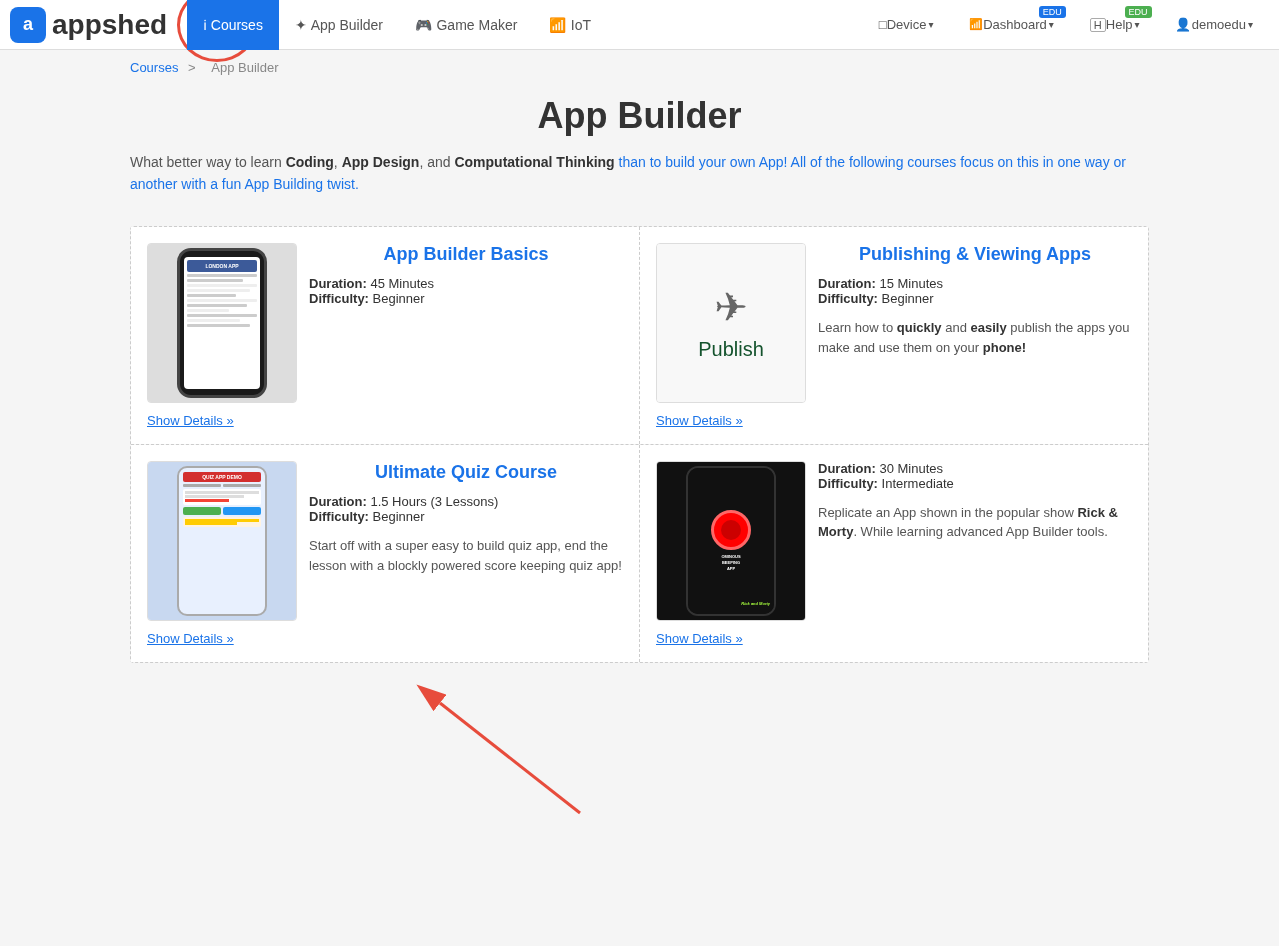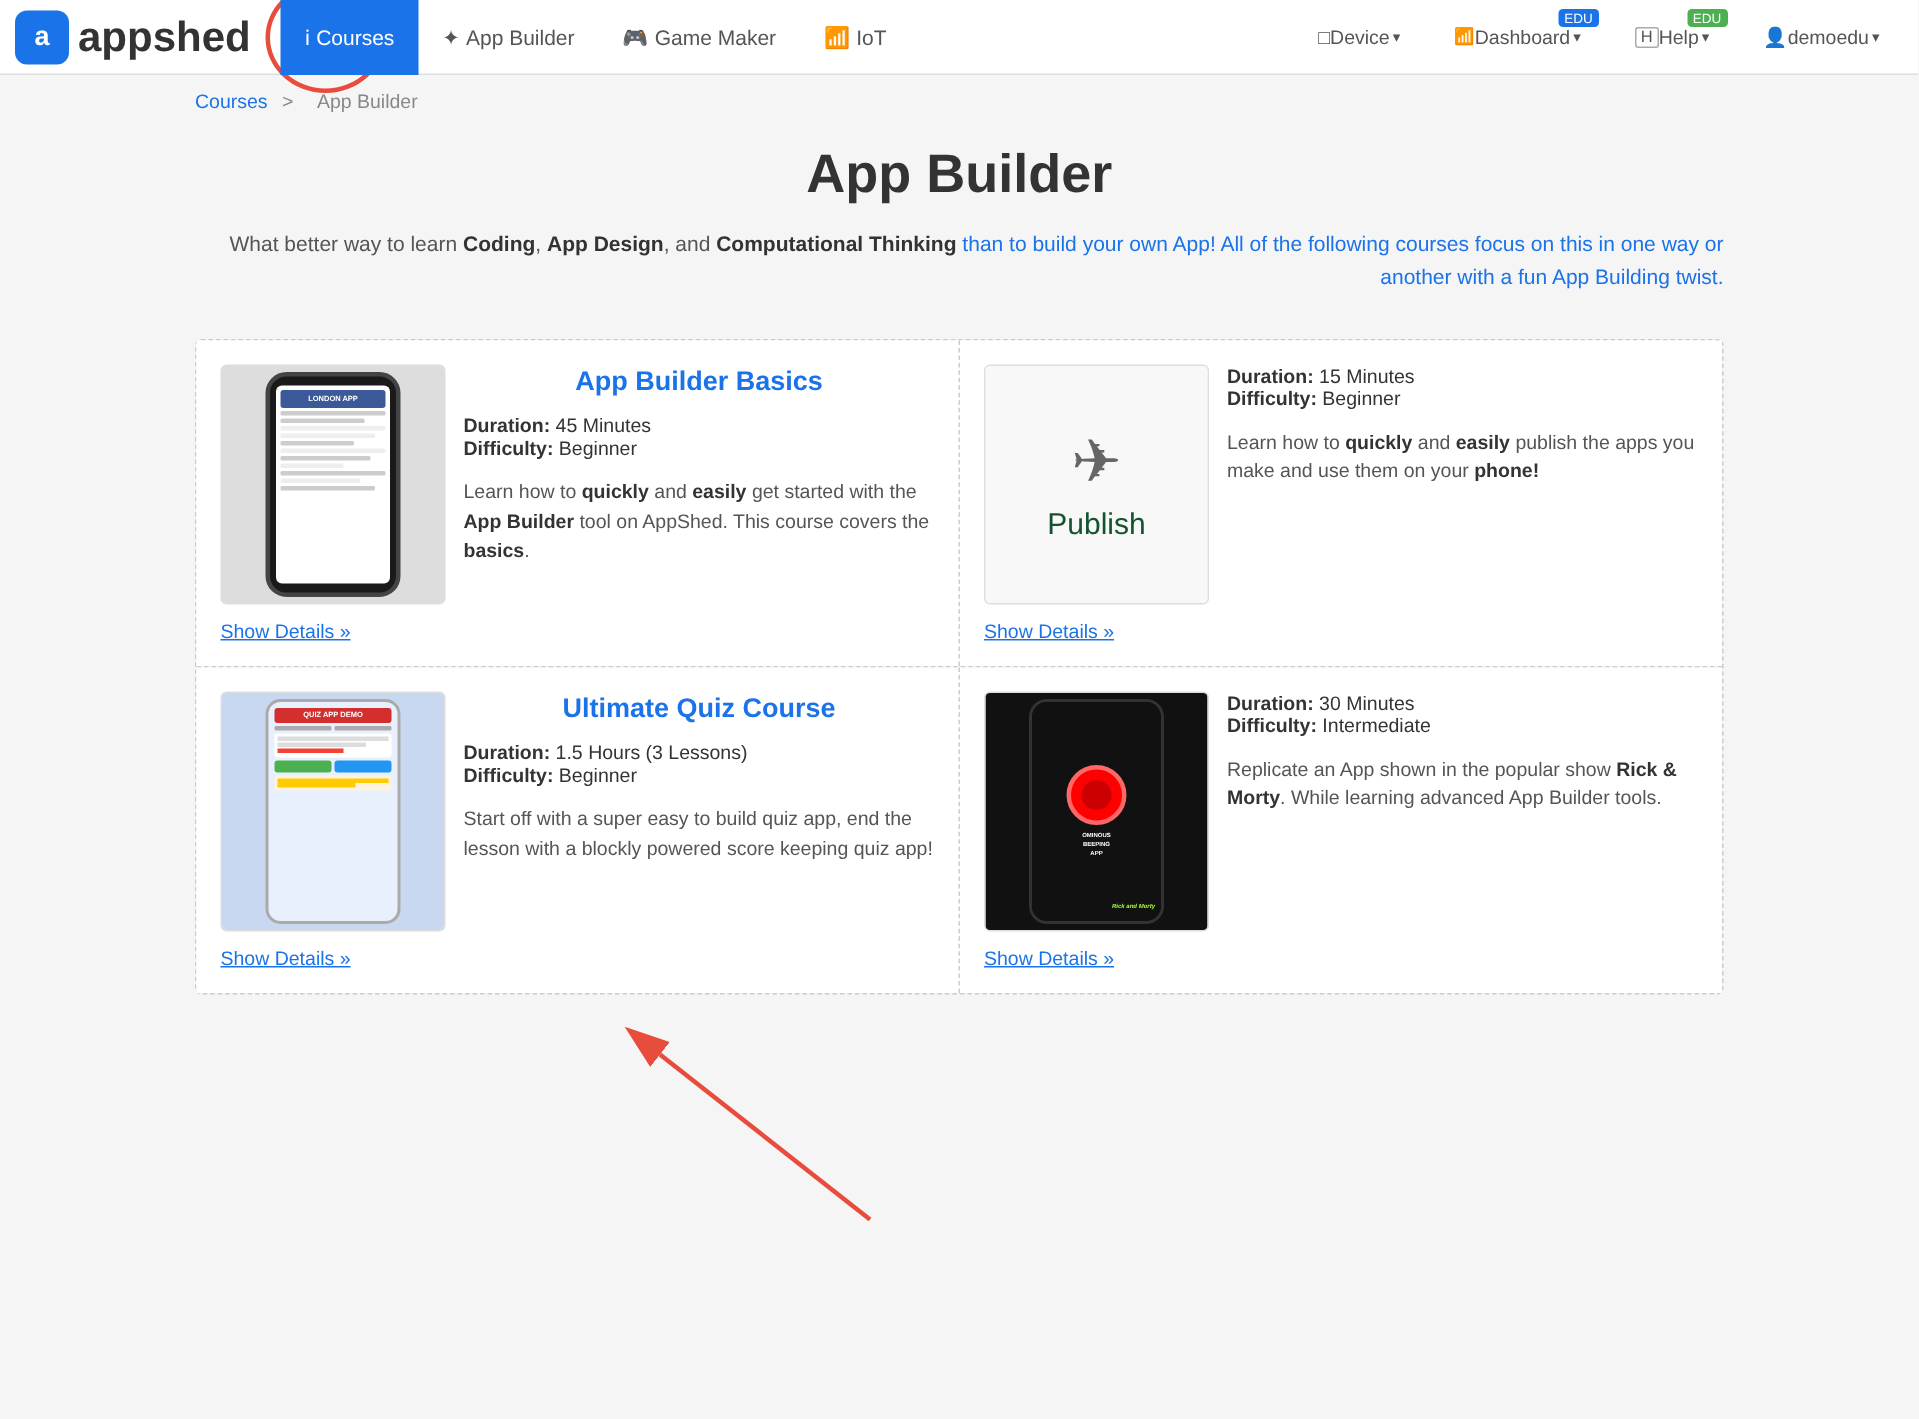--- a/index.html
+++ b/index.html
@@ -87,21 +87,21 @@
     
     .content { padding: 10px 130px 40px; background: #f5f5f5; }
     .page-title {
       text-align: center;
       font-size: 36px;
       font-weight: bold;
       color: #333;
       margin-bottom: 14px;
     }
     .page-desc {
-      text-align: right;
+      text-align: left;
       font-size: 14px;
       line-height: 1.6;
       color: #555;
       margin-bottom: 30px;
     }
     .page-desc strong { color: #333; font-weight: bold; }
 
     
     .courses-section {
       border: 1px dashed #ccc;
@@ -302,40 +302,40 @@
           </div>
 
           <div class="course-info">
             <div class="course-title">
               <span>App Builder Basics</span>
             </div>
             <div class="course-meta">
               <div><span class="label">Duration:</span> <span>45 Minutes</span></div>
               <div><span class="label">Difficulty:</span> <span>Beginner</span></div>
             </div>
-            <div class="course-desc">
-              Learn how to <strong>quickly</strong> and <strong>easily</strong> get started with the <strong>App Builder</strong> tool on AppShed. This course covers the <strong>basics</strong>.
-            </div>
           </div>
         </div>
         <div>
           <a class="show-details" href="#">Show Details »</a>
         </div>
       </div>
 
       <div class="course-card">
         <div class="course-card-inner">
           <div class="course-thumb">
             <div class="publish-thumb">
               <div class="publish-plane">✈</div>
               <div class="publish-text">Publish</div>
             </div>
           </div>
 
           <div class="course-info">
+            <div class="course-title">
+              <span>Publishing &amp; Viewing Apps</span>
+            </div>
             <div class="course-meta">
               <div><span class="label">Duration:</span> <span>15 Minutes</span></div>
               <div><span class="label">Difficulty:</span> <span>Beginner</span></div>
             </div>
             <div class="course-desc">
               Learn how to <strong>quickly</strong> and <strong>easily</strong> publish the apps you make and use them on your <strong>phone!</strong>
             </div>
           </div>
         </div>
         <div>

